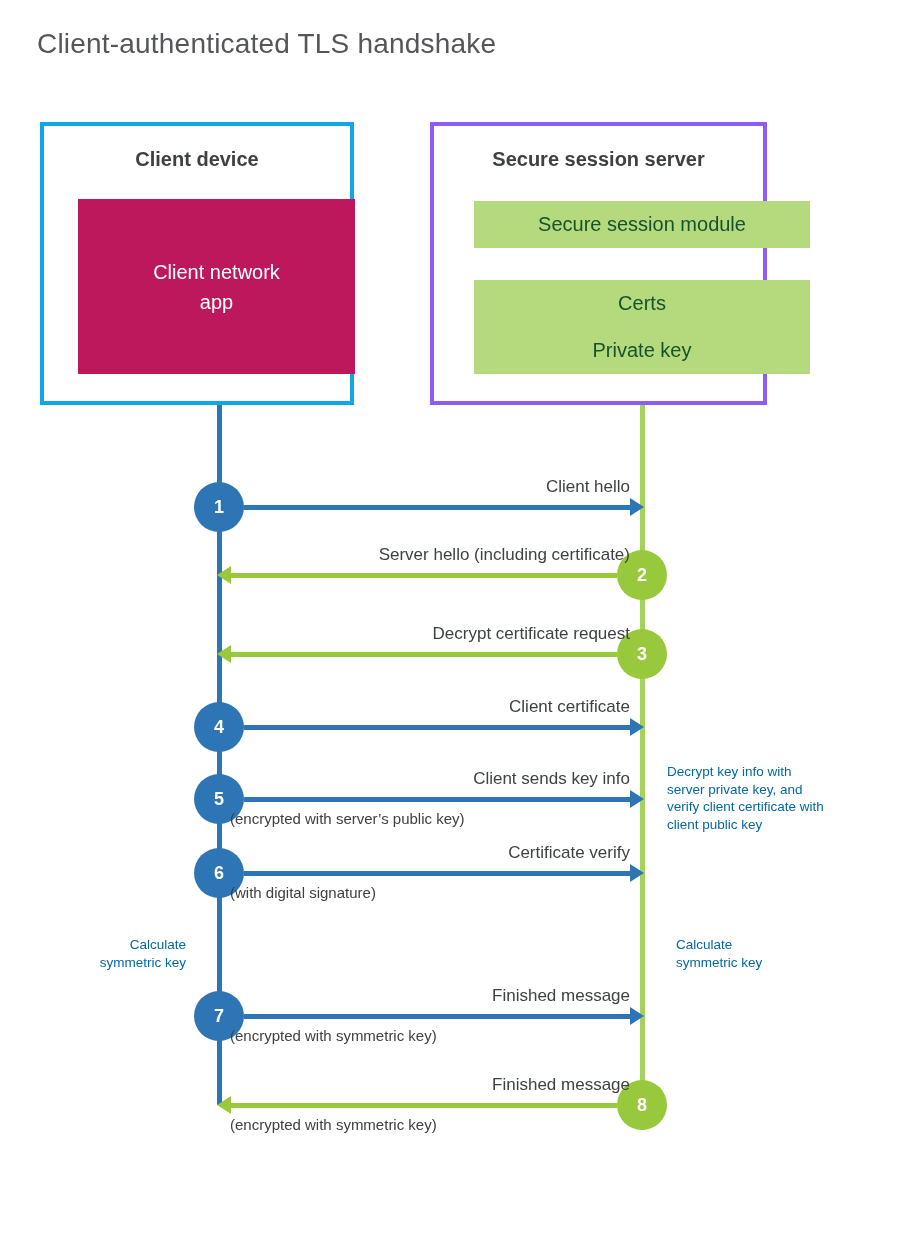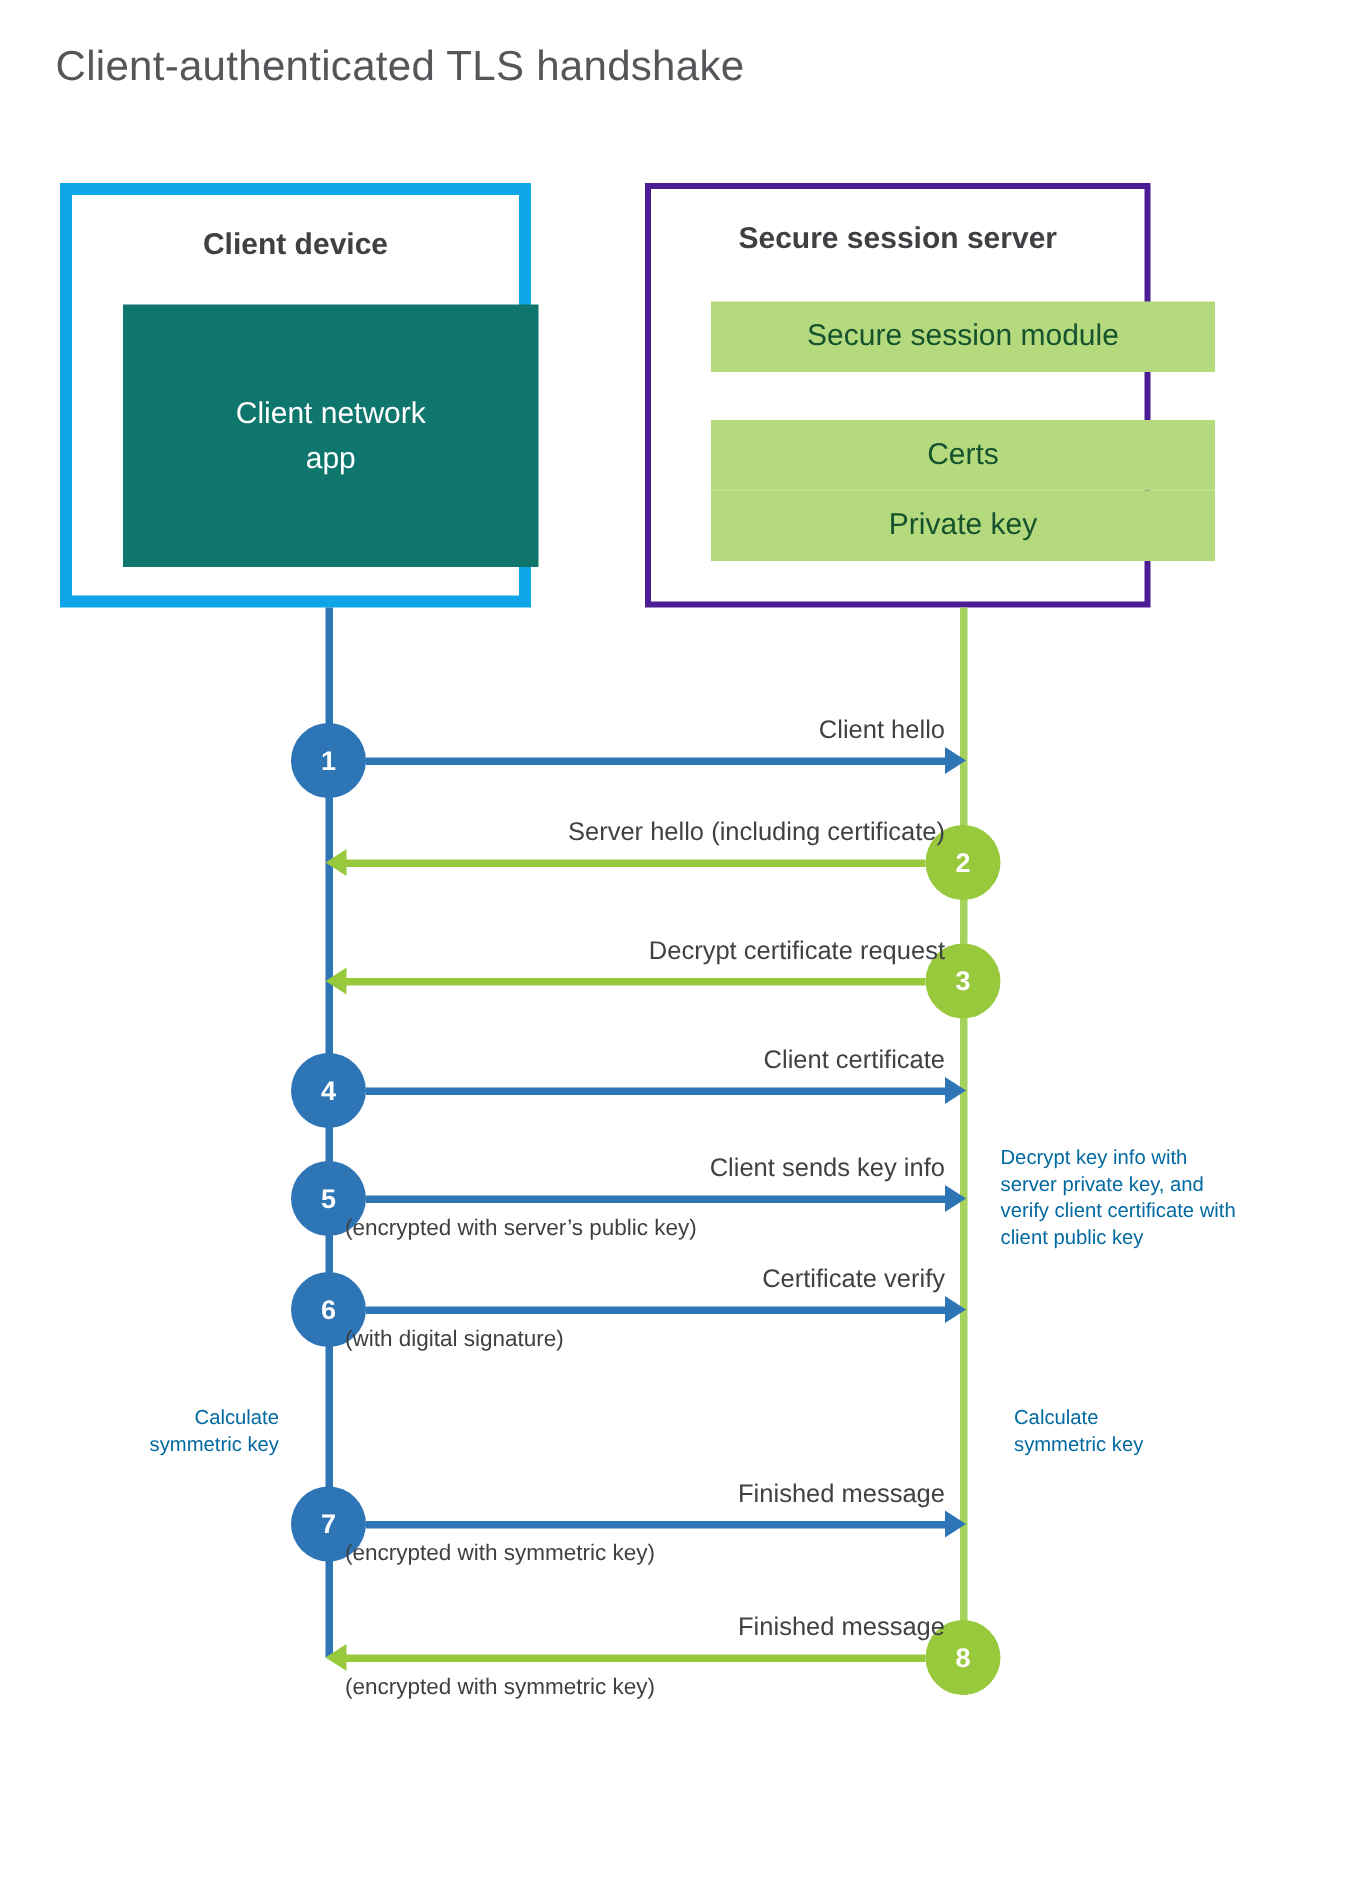--- a/index.html
+++ b/index.html
@@ -7,28 +7,28 @@
     position:relative;width:900px;height:1256px;background:#ffffff;overflow:hidden;
     font-family:"Liberation Sans","DejaVu Sans",sans-serif;
   }
   
   .page-title{
     position:absolute;left:37px;top:28px;font-size:28px;font-weight:300;
     color:#55565a;letter-spacing:.2px;
   }
   
   .actor-box{position:absolute;top:122px;background:#ffffff;box-sizing:border-box;}
-  .client-box{left:40px;width:314px;height:283px;border:8px solid #0ea5e9;}
-  .server-box{left:430px;width:337px;height:283px;border:4px solid #4c1d95;}
+  .client-box{left:40px;width:314px;height:283px;border:4px solid #0ea5e9;}
+  .server-box{left:430px;width:337px;height:283px;border:4px solid #8b5cf6;}
   .actor-title{
     position:absolute;left:0;right:0;top:22px;text-align:center;
     font-size:20px;font-weight:700;color:#3e4043;
   }
   .app-box{
-    position:absolute;left:34px;top:73px;width:277px;height:175px;background:#0f766e;
+    position:absolute;left:34px;top:73px;width:277px;height:175px;background:#be185d;
     display:flex;flex-direction:column;align-items:center;justify-content:center;
     color:#ffffff;font-size:20px;line-height:30px;text-align:center;
   }
   .server-bar{
     position:absolute;left:40px;width:336px;height:47px;background:#b5d97d;
     color:#14532d;font-size:20px;line-height:47px;text-align:center;
   }
   .bar-1{top:75px;} .bar-2{top:154px;} .bar-3{top:201px;}
   
   .lifeline{position:absolute;top:405px;width:5px;}

